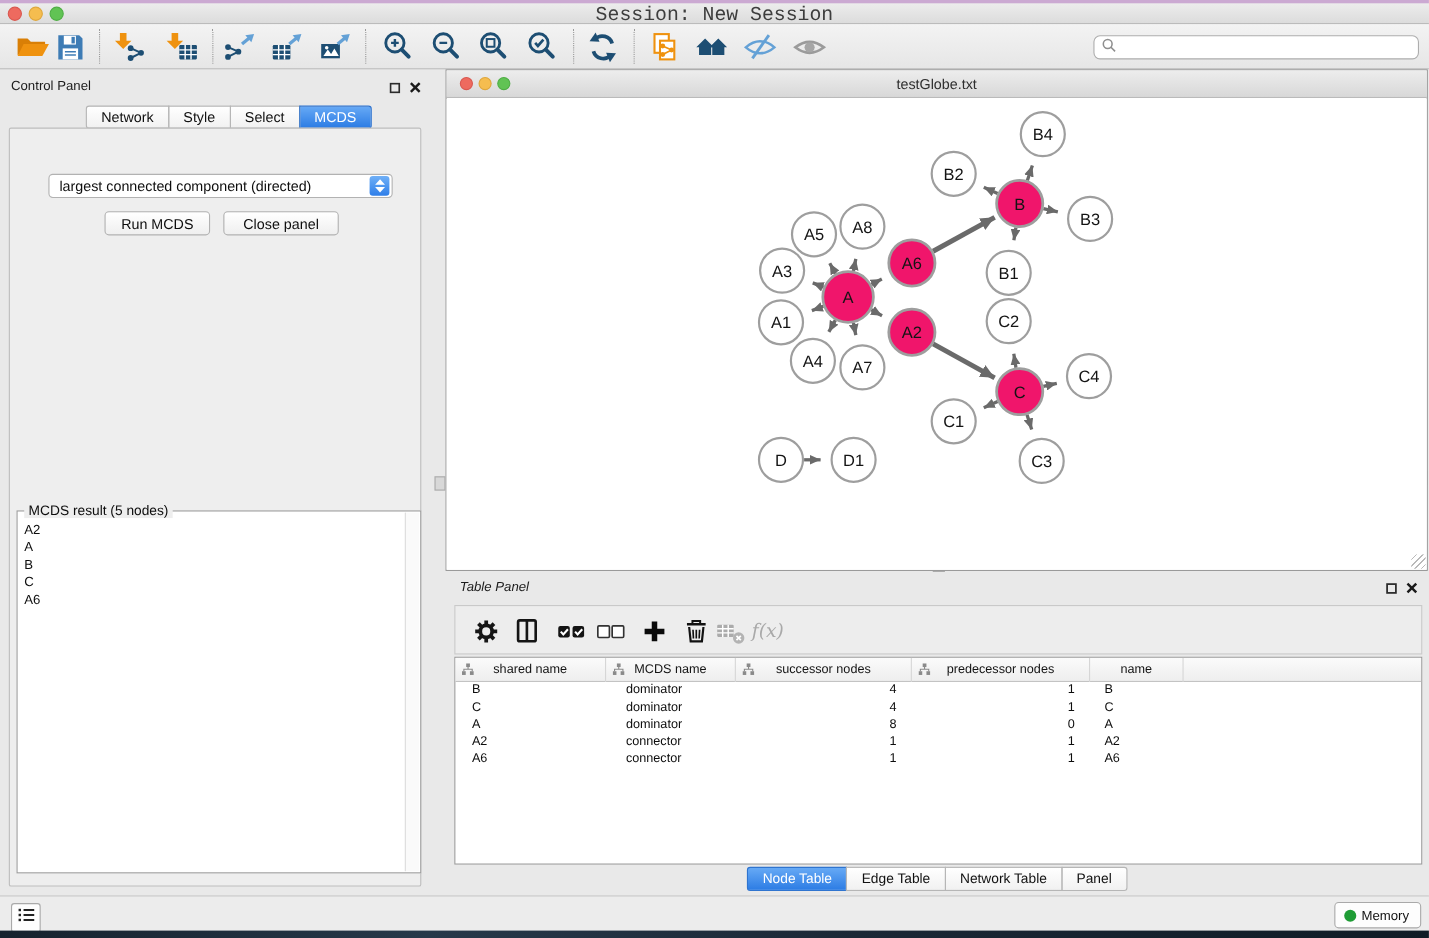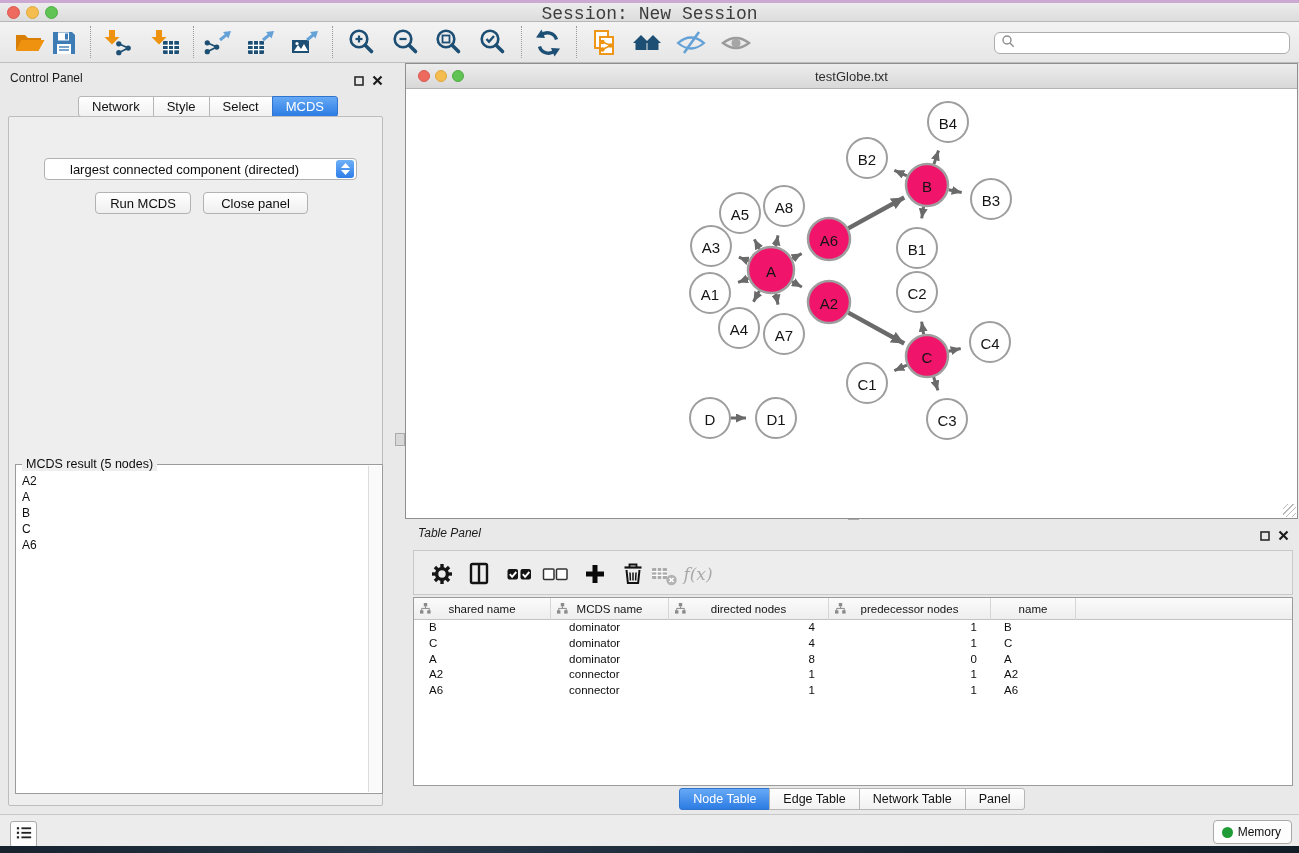--- a/index.html
+++ b/index.html
@@ -38,21 +38,21 @@
   .tab { height:21px; padding:0 13px; display:flex; align-items:center; font-size:13px;
     background:linear-gradient(#ffffff,#f1f1f1); border:1px solid #b6b6b6; margin-left:-1px; color:#111; }
   .tab:first-child { border-radius:3px 0 0 3px; margin-left:0; }
   .tab:last-child { border-radius:0 3px 3px 0; }
   .tab.active { background:linear-gradient(#66a9f5,#2c7ce4); color:#fff; border-color:#2f74cf; }
   .cp-inner { position:absolute; left:8px; top:53px; width:375px; height:690px;
     background:#eeeeee; border:1px solid #bdbdbd; border-radius:2px; }
   .opt-label { position:absolute; left:0; width:100%; top:18px; text-align:center; font-size:13px; color:#0d0d0d; }
   .selectbox { position:absolute; left:35px; top:41px; width:313px; height:22px; background:#fff;
     border:1px solid #b2b2b2; border-radius:4px; display:flex; align-items:center; }
-  .selectbox .val { flex:1; font-size:13px; padding-left:25px; color:#0d0d0d; white-space:nowrap; }
+  .selectbox .val { flex:1; font-size:13px; padding-left:9px; color:#0d0d0d; white-space:nowrap; }
   .selectbox .stepper { width:18px; height:18px; margin-right:2px; border-radius:3px;
     background:linear-gradient(#6fb0f7,#2e7ee9); display:flex; align-items:center; justify-content:center; }
   .btn { position:absolute; top:75px; height:22px; background:linear-gradient(#ffffff,#efefef);
     border:1px solid #b2b2b2; border-radius:4px; font-size:13px; color:#0d0d0d;
     display:flex; align-items:center; justify-content:center; }
   .groupbox { position:absolute; left:6px; top:347px; width:368px; height:330px;
     background:#fff; border:1px solid #9b9b9b; }
   .groupbox .gb-title { position:absolute; top:-8px; left:6px; background:#eeeeee;
     padding:0 4px; font-size:12.5px; color:#0d0d0d; }
   .gb-list { position:absolute; left:1px; top:8px; right:14px; bottom:1px; overflow:hidden; }
@@ -573,21 +573,21 @@
         </div>
         <div class="th-cell" style="width: 160px;">
           <span class="tree"><svg width="11" height="11" viewBox="0 0 11 11">
               <g fill="#8a8a8a">
                 <rect x="3.8" y="0" width="3.4" height="3.4"></rect>
                 <rect x="0" y="7.2" width="3.4" height="3.4"></rect>
                 <rect x="7.2" y="7.2" width="3.4" height="3.4"></rect>
               </g>
               <path d="M5.5,3.4 v2 M1.7,7.2 v-1.8 h7.6 v1.8" fill="none" stroke="#8a8a8a" stroke-width="1"></path>
             </svg></span>
-          <span>directed nodes</span>
+          <span>successor nodes</span>
         </div>
         <div class="th-cell" style="width: 162px;">
           <span class="tree"><svg width="11" height="11" viewBox="0 0 11 11">
               <g fill="#8a8a8a">
                 <rect x="3.8" y="0" width="3.4" height="3.4"></rect>
                 <rect x="0" y="7.2" width="3.4" height="3.4"></rect>
                 <rect x="7.2" y="7.2" width="3.4" height="3.4"></rect>
               </g>
               <path d="M5.5,3.4 v2 M1.7,7.2 v-1.8 h7.6 v1.8" fill="none" stroke="#8a8a8a" stroke-width="1"></path>
             </svg></span>

